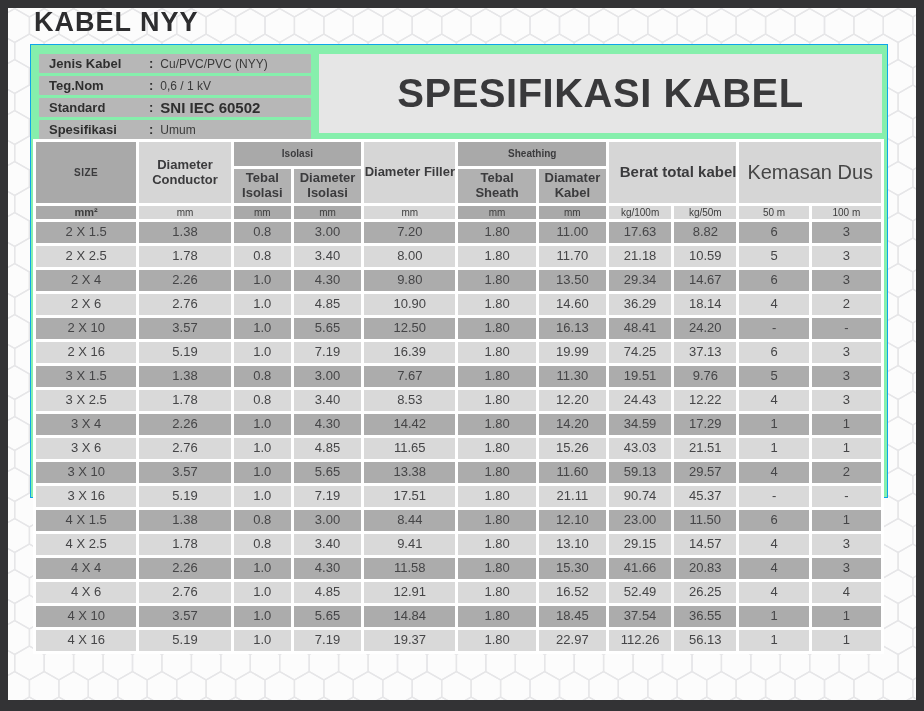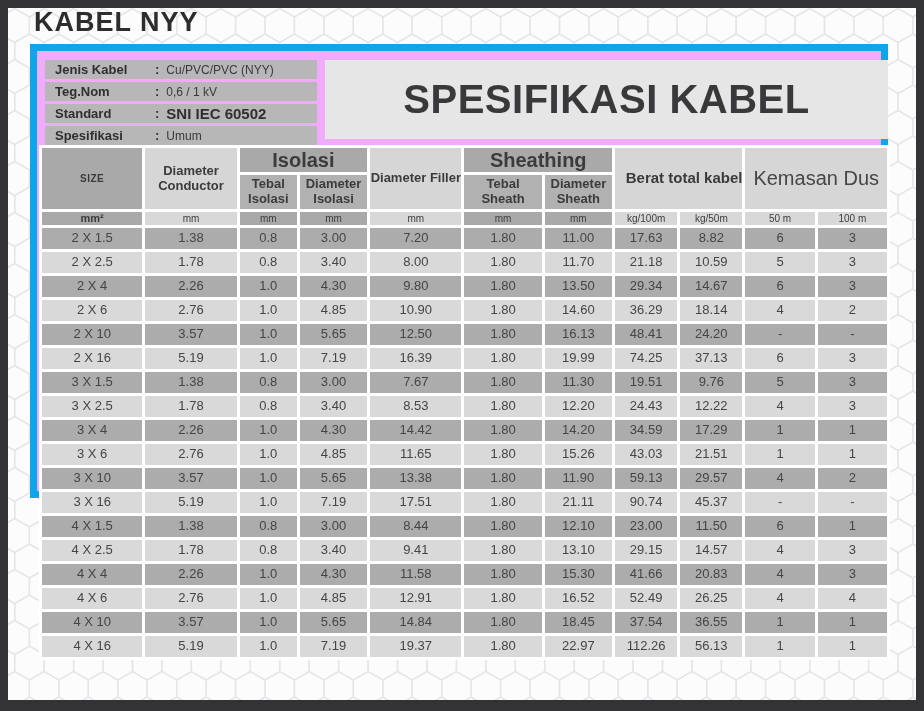--- a/index.html
+++ b/index.html
@@ -26,22 +26,22 @@
   .page-title {
     position: absolute; left: 34px; top: 7px; z-index: 15;
     font-size: 27px; font-weight: bold; letter-spacing: 1px;
     color: #2d2d2f;
   }
 
   
   .content-box {
     position: absolute; left: 30px; top: 44px; z-index: 10;
     width: 858px; height: 454px;
-    background: #f0abfc;
-    border: 7px solid #0ea5e9;
+    background: #86efac;
+    border: 1px solid #0ea5e9;
   }
 
   
   .info-panel { position: absolute; left: 8px; top: 9px; width: 272px; }
   .info-row {
     display: flex; align-items: center;
     height: 19px; margin-bottom: 3px;
     background: #b7b7b7;
     padding-left: 10px;
     border-radius: 1px;
@@ -75,21 +75,21 @@
     line-height: 1.12;
     overflow: hidden;
   }
   .spec-table th { font-weight: bold; color: #3b3b3d; font-size: 13px; }
   tr.hrow-a th { height: 24px; }
   tr.hrow-b th { height: 34px; }
   th.h-dark  { background: #a9a9a9; }
   th.h-mid   { background: #b1b1b1; }
   th.h-light { background: #d6d6d6; margin-top: 23px; }
   th.th-size  { font-size: 10px; letter-spacing: 0.5px; }
-  th.th-group { font-size: 20px; }
+  th.th-group { font-size: 10px; }
   th.th-berat { font-size: 15px; text-align: right; }
   th.th-kemasan { font-size: 20px; font-weight: normal; color: #464646; }
 
   tr.unit-row td {
     height: 13px; font-size: 10px; color: #3d3d3d;
   }
   tr.unit-row td.c-dark  { background: #a9a9a9; }
   tr.unit-row td.c-light { background: #d8d8d8; }
   tr.unit-row td:first-child { font-weight: bold; font-size: 11px; }
 
@@ -1177,21 +1177,21 @@
         <th colspan="2" class="h-dark th-group">Isolasi</th>
         <th rowspan="2" class="h-light">Diameter Filler</th>
         <th colspan="2" class="h-dark th-group">Sheathing</th>
         <th rowspan="2" colspan="2" class="h-light th-berat">Berat total kabel</th>
         <th rowspan="2" colspan="2" class="h-light th-kemasan">Kemasan Dus</th>
       </tr>
       <tr class="hrow-b">
         <th class="h-mid">Tebal Isolasi</th>
         <th class="h-mid">Diameter Isolasi</th>
         <th class="h-mid">Tebal Sheath</th>
-        <th class="h-mid">Diameter Sheath</th>
+        <th class="h-mid">Diamater Kabel</th>
       </tr>
       <tr class="unit-row" id="unit-row">
           <td class="c-dark">mm²</td>
           <td class="c-light">mm</td>
           <td class="c-dark">mm</td>
           <td class="c-dark">mm</td>
           <td class="c-light">mm</td>
           <td class="c-dark">mm</td>
           <td class="c-dark">mm</td>
           <td class="c-light">kg/100m</td>
@@ -1331,21 +1331,21 @@
           <td>1</td>
           <td>1</td>
         </tr>
         <tr class="r-dark">
           <td>3 X 10</td>
           <td>3.57</td>
           <td>1.0</td>
           <td>5.65</td>
           <td>13.38</td>
           <td>1.80</td>
-          <td>11.90</td>
+          <td>11.60</td>
           <td>59.13</td>
           <td>29.57</td>
           <td>4</td>
           <td>2</td>
         </tr>
         <tr class="r-light">
           <td>3 X 16</td>
           <td>5.19</td>
           <td>1.0</td>
           <td>7.19</td>

